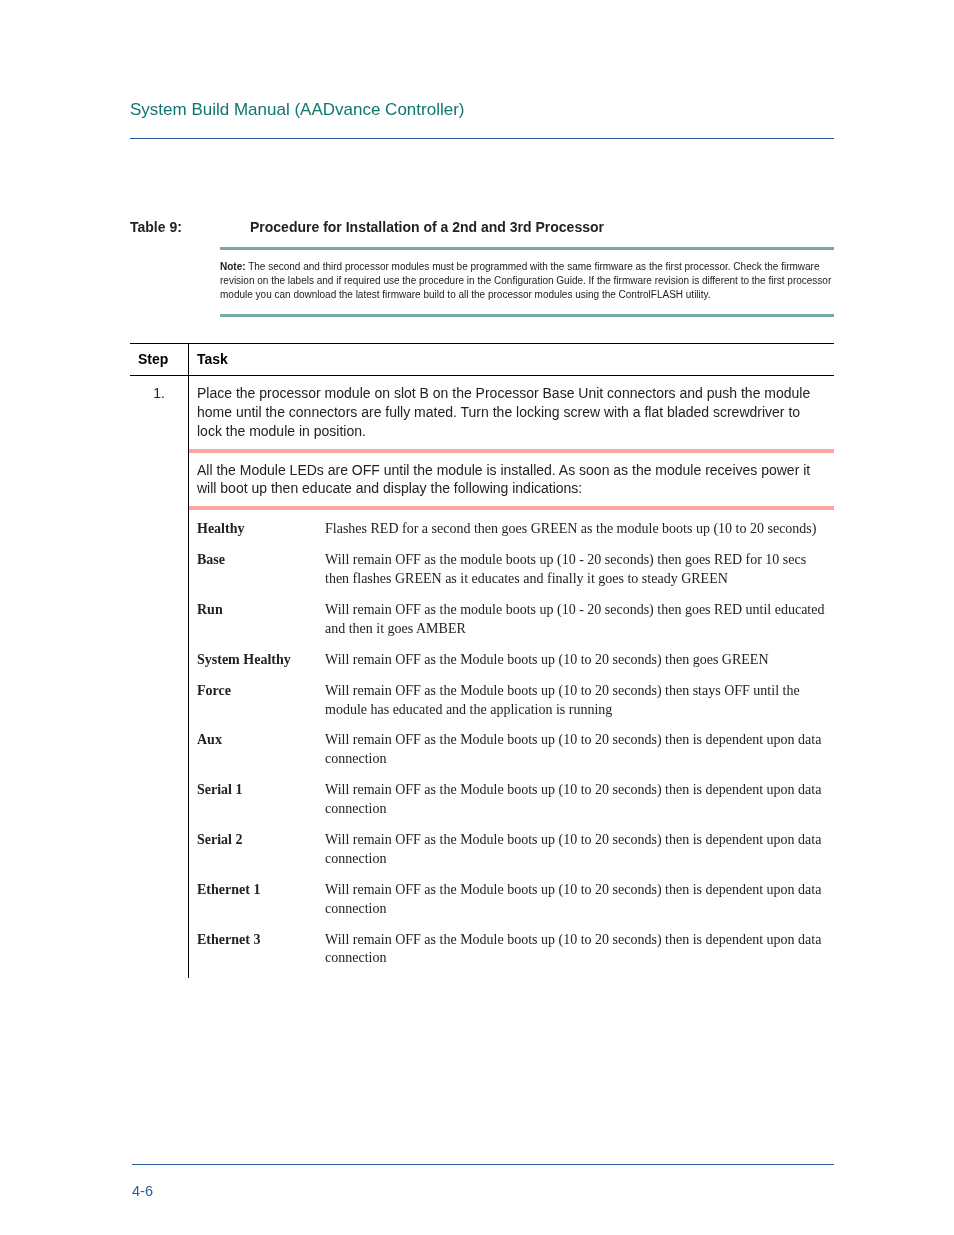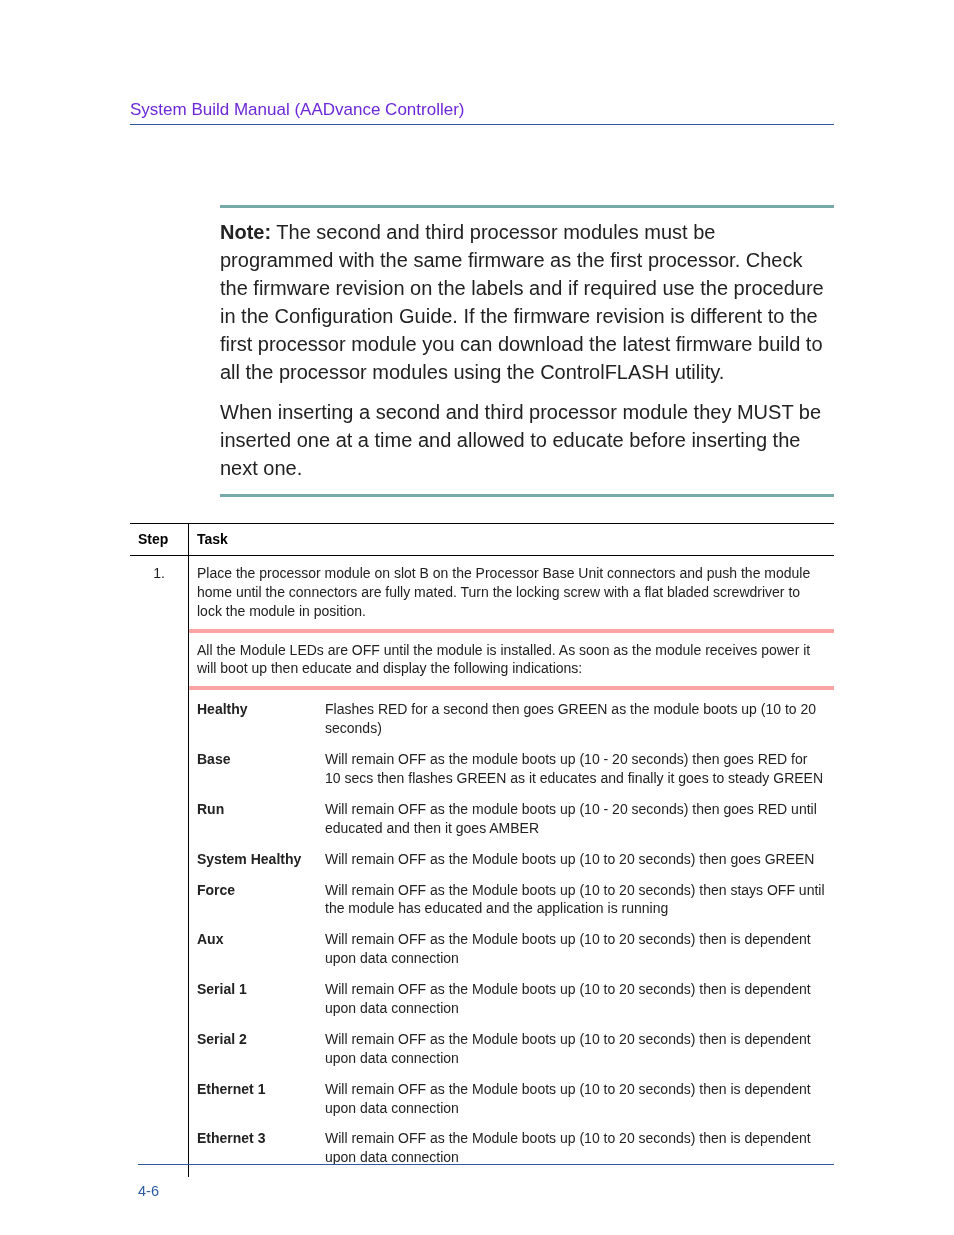--- a/index.html
+++ b/index.html
@@ -9,24 +9,24 @@
     color: #222;
   }
   .page {
     width: 954px;
     height: 1235px;
     box-sizing: border-box;
     padding: 100px 120px 40px 130px;
     position: relative;
   }
   .header-title {
-    color: #6d28d9;
+    color: #0f766e;
     font-size: 17px;
     font-weight: 400;
-    margin-bottom: 4px;
+    margin-bottom: 18px;
   }
   .header-rule {
     border: 0;
     border-top: 1.5px solid #2a5aa0;
     margin: 0;
   }
   .section {
     margin-top: 80px;
   }
   .table-caption {
@@ -35,21 +35,21 @@
     font-weight: 700;
     margin-bottom: 12px;
   }
   .table-caption .label { width: 120px; }
   .note-box {
     border-top: 3px solid #78a9a9;
     border-bottom: 3px solid #78a9a9;
     padding: 10px 0 12px 0;
     margin-left: 90px;
     margin-bottom: 26px;
-    font-size: 20px;
+    font-size: 10px;
     line-height: 1.4;
   }
   .note-box p { margin: 0 0 12px 0; }
   .note-box p:last-child { margin-bottom: 0; }
   .note-label { font-weight: 700; }
 
   table.proc {
     width: 100%;
     border-collapse: collapse;
     font-size: 14px;
@@ -72,35 +72,36 @@
     width: 42px;
   }
   table.proc td.task-col { padding: 0; vertical-align: top; }
   .subrow {
     padding: 8px 8px;
     border-bottom: 4px solid #fca5a5;
   }
   .subrow:last-child { border-bottom: none; }
   .led-grid {
     padding: 4px 8px;
+    font-family: Liberation Serif, serif;
   }
   .led-row {
     display: flex;
     padding: 6px 0;
   }
   .led-name {
     width: 128px;
     font-weight: 700;
     flex-shrink: 0;
   }
   .led-desc { flex: 1; }
 
   .footer {
     position: absolute;
-    left: 138px;
+    left: 132px;
     right: 120px;
     bottom: 36px;
   }
   .footer-rule {
     border: 0;
     border-top: 1.5px solid #2a5aa0;
     margin: 0 0 18px 0;
   }
   .footer-row {
     display: flex;
@@ -114,26 +115,29 @@
 </head>
 <body>
 
 <div class="page">
 
   <div class="header-title">System Build Manual  (AADvance Controller)</div>
   <hr class="header-rule">
 
   <div class="section">
 
+    <div class="table-caption">
+      <span class="label">Table 9:</span>
+      <span>Procedure for Installation of a 2nd and 3rd Processor</span>
+    </div>
 
     <div class="note-box">
       <p>
         <span class="note-label">Note:</span><span> The second and third processor modules must be programmed with the same firmware as the first processor. Check the firmware revision on the labels and if required use the procedure in the Configuration Guide. If the firmware revision is different to the first processor module you can download the latest firmware build to all the processor modules using the ControlFLASH utility.</span>
       </p>
-      <p>When inserting a second and third processor module they MUST be inserted one at a time and allowed to educate before inserting the next one.</p>
     </div>
 
     <table class="proc">
       <thead>
         <tr>
           <th class="step-h">Step</th>
           <th>Task</th>
         </tr>
       </thead>
       <tbody>

